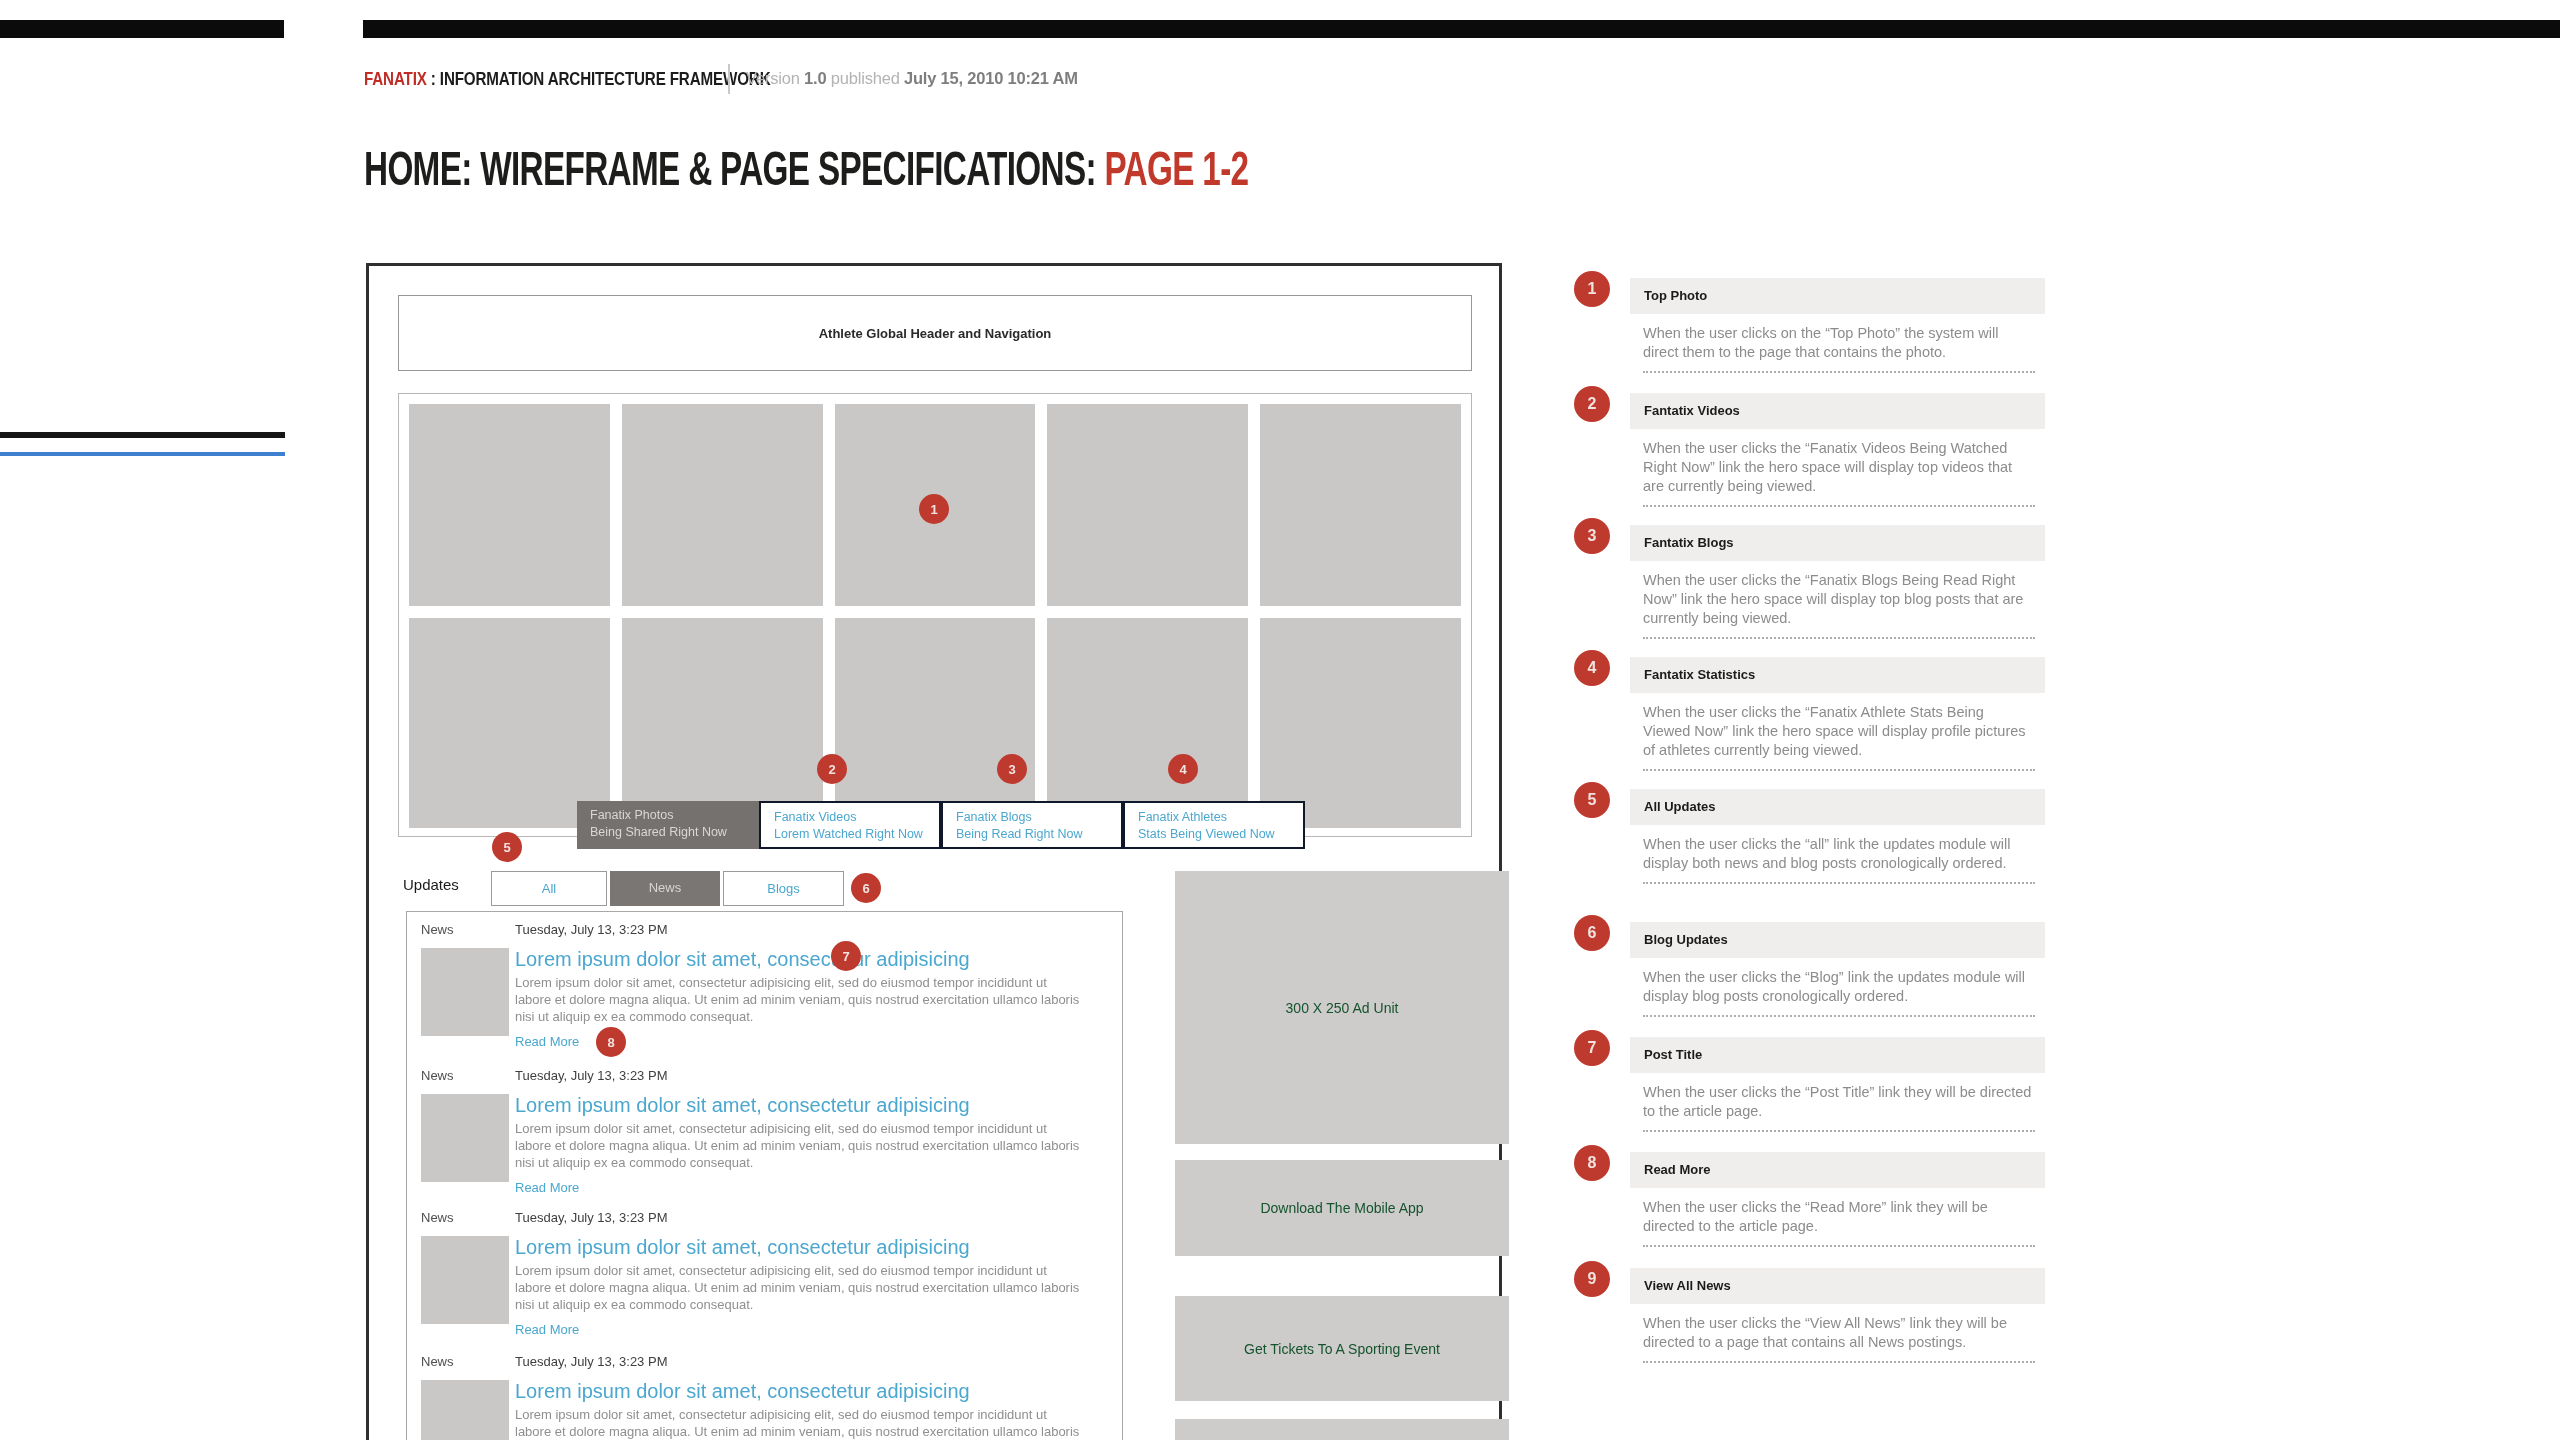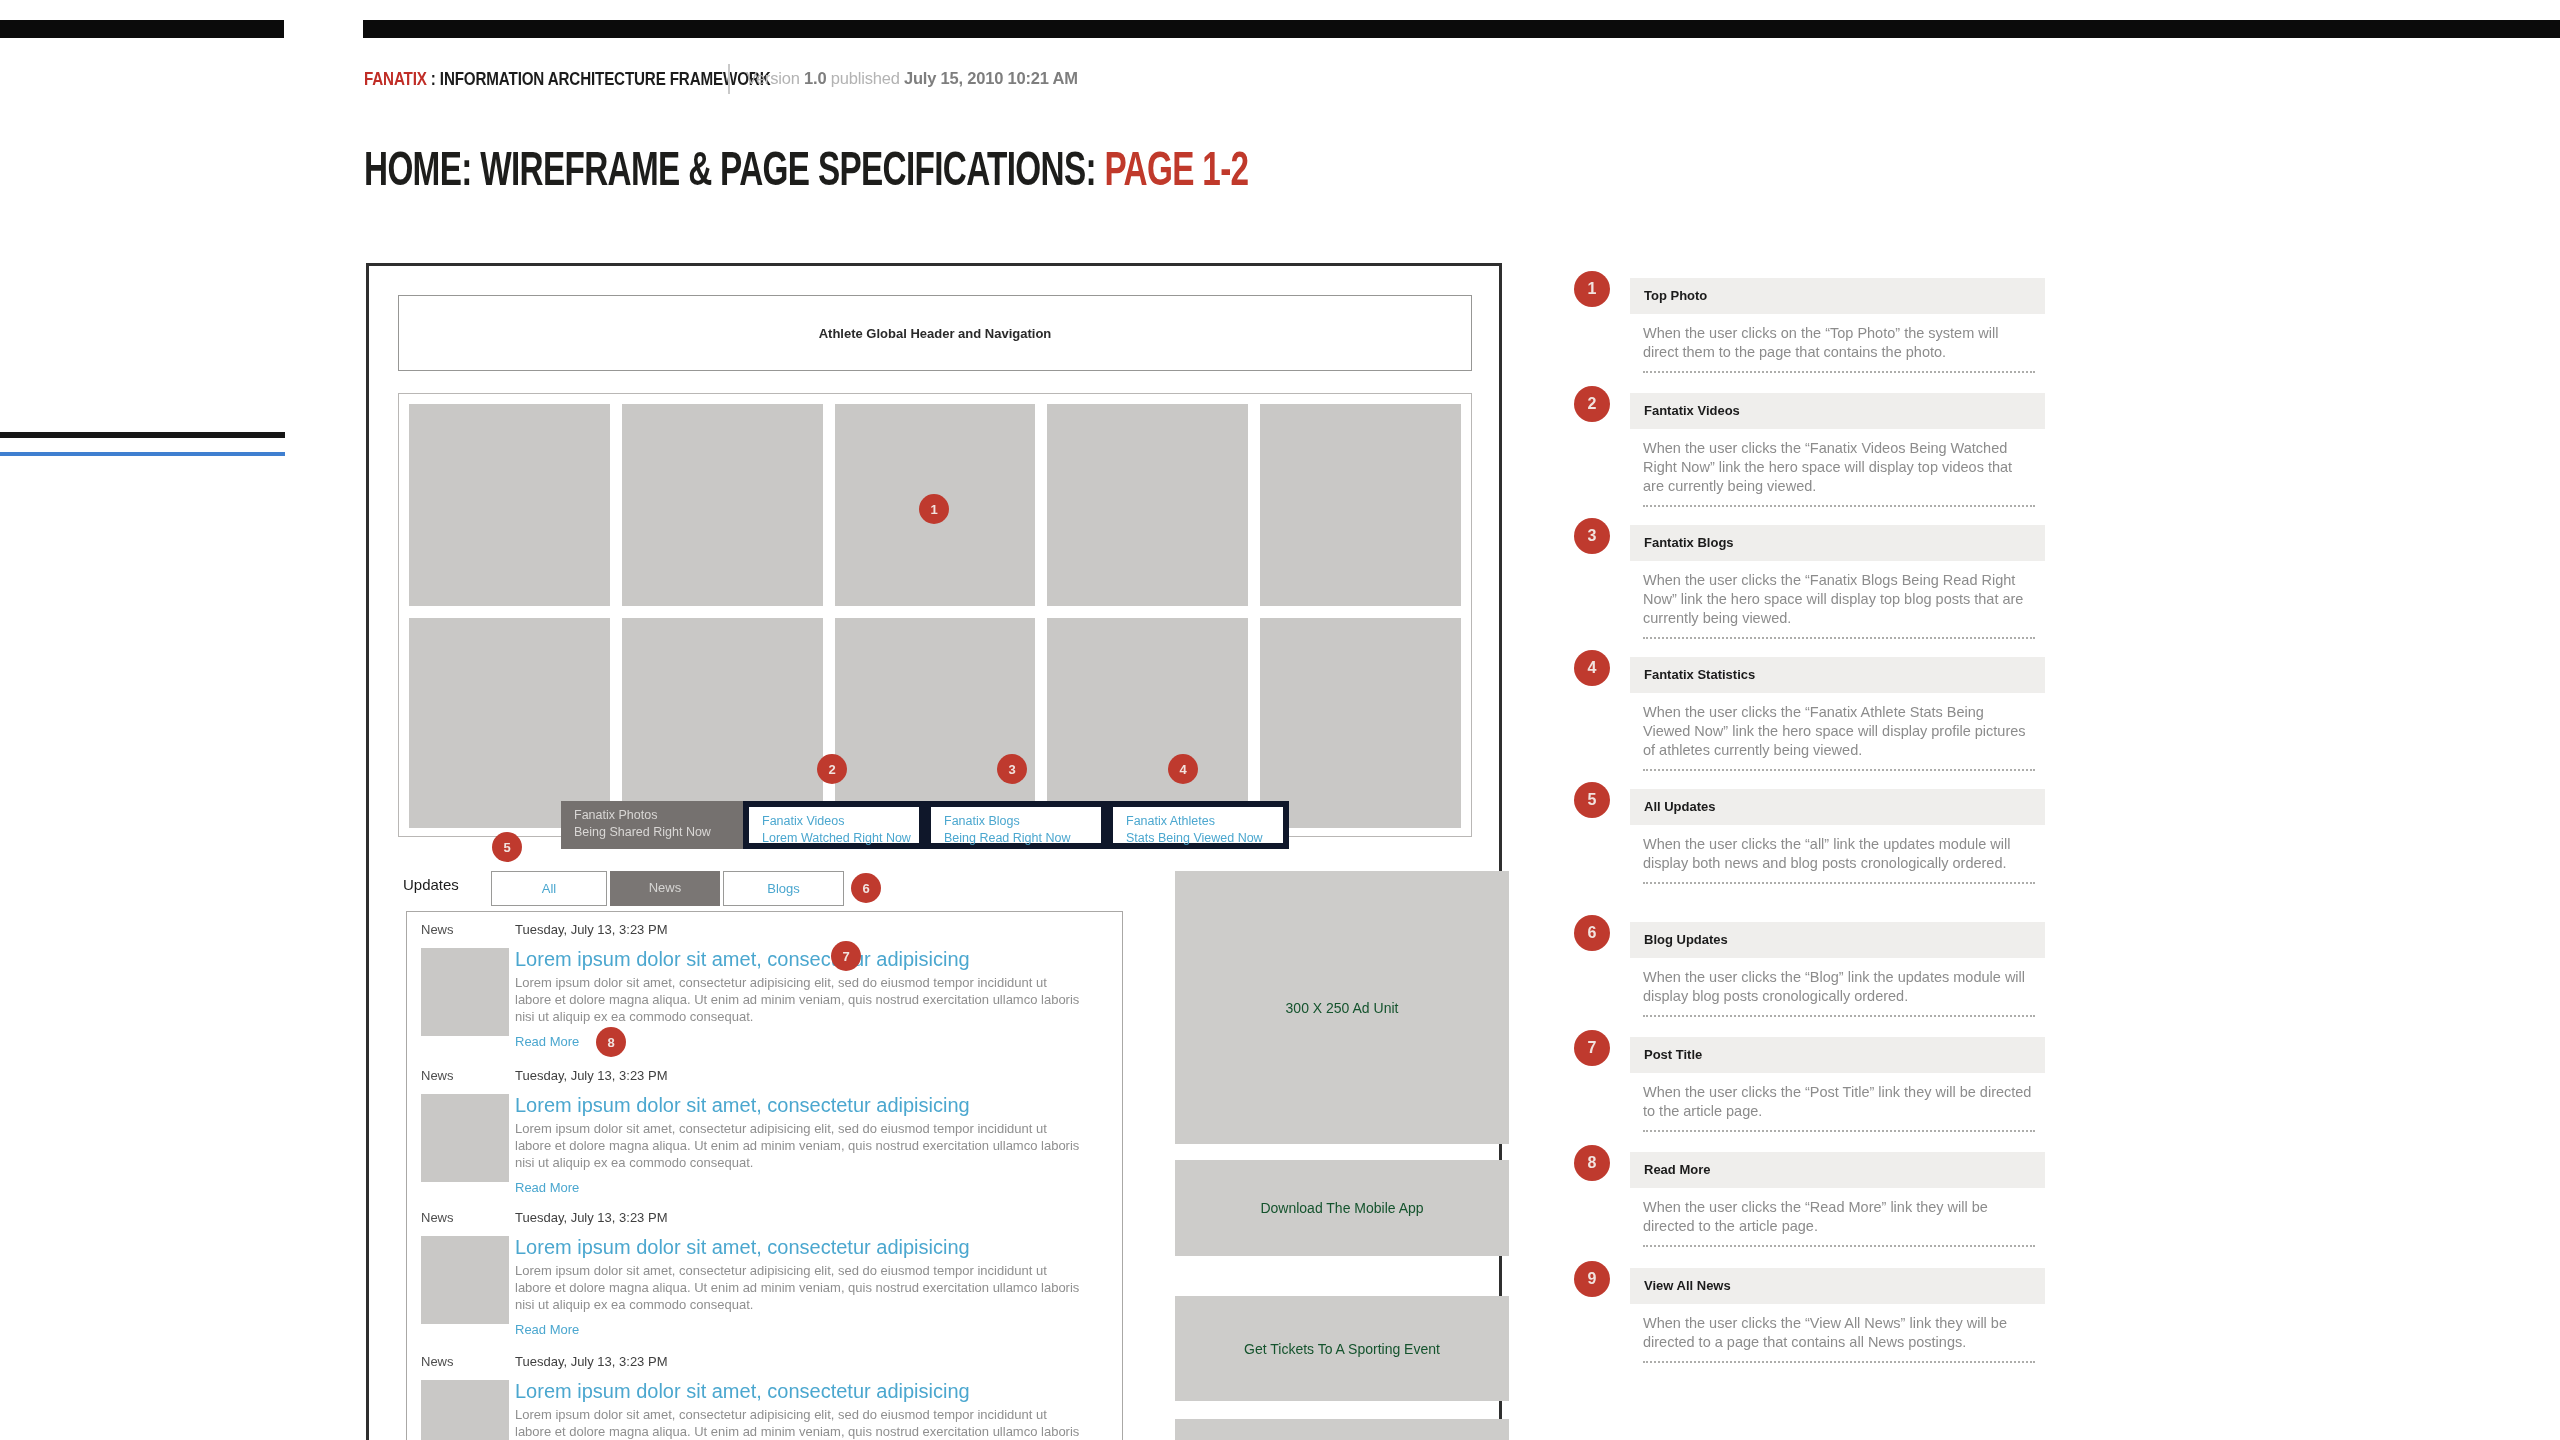--- a/index.html
+++ b/index.html
@@ -39,23 +39,23 @@
     display:flex;align-items:center;justify-content:center;
     font-size:13px;font-weight:bold;color:#2a2a2a;}
   .hero-wrap{left:29px;top:127px;width:1074px;height:444px;border:1px solid #b9b7b5;
     padding:10px;display:grid;grid-template-columns:repeat(5,1fr);
     grid-template-rows:202px 210px;gap:12px;}
   .hero-cell{background:#c9c8c6;}
   .callout{position:absolute;width:30px;height:30px;border-radius:50%;background:#bf3a2e;
     color:#f1e3df;font-size:13px;font-weight:bold;display:flex;align-items:center;
     justify-content:center;z-index:30;}
   
-  .hero-tabs{left:192px;top:535px;width:728px;height:44px;display:flex;z-index:20;}
+  .hero-tabs{left:208px;top:535px;width:728px;height:44px;display:flex;z-index:20;}
   .hero-tab{width:182px;height:48px;box-sizing:border-box;background:#ffffff;
-    border:6px solid #0f172a;padding:6px 0 0 13px;font-size:12.5px;line-height:17px;
+    border:2px solid #0f172a;padding:6px 0 0 13px;font-size:12.5px;line-height:17px;
     color:#4ba7cf;}
   .hero-tab.active{background:#75716f;border:none;color:#d9d7d5;}
   
   .updates-label{left:34px;top:610px;font-size:15px;color:#1b1b1b;}
   .upd-tab{position:absolute;top:605px;height:35px;box-sizing:border-box;text-align:center;
     line-height:34px;font-size:13px;color:#4ba7cf;background:#fff;border:1px solid #9a9a98;z-index:20;}
   .upd-tab.t-all{left:122px;width:116px;}
   .upd-tab.t-news{left:241px;width:110px;background:#7a7674;border:none;color:#d6d5d3;}
   .upd-tab.t-blogs{left:354px;width:121px;}
   .news-list{left:37px;top:645px;width:717px;height:560px;border:1px solid #aaa8a6;background:#fff;}

